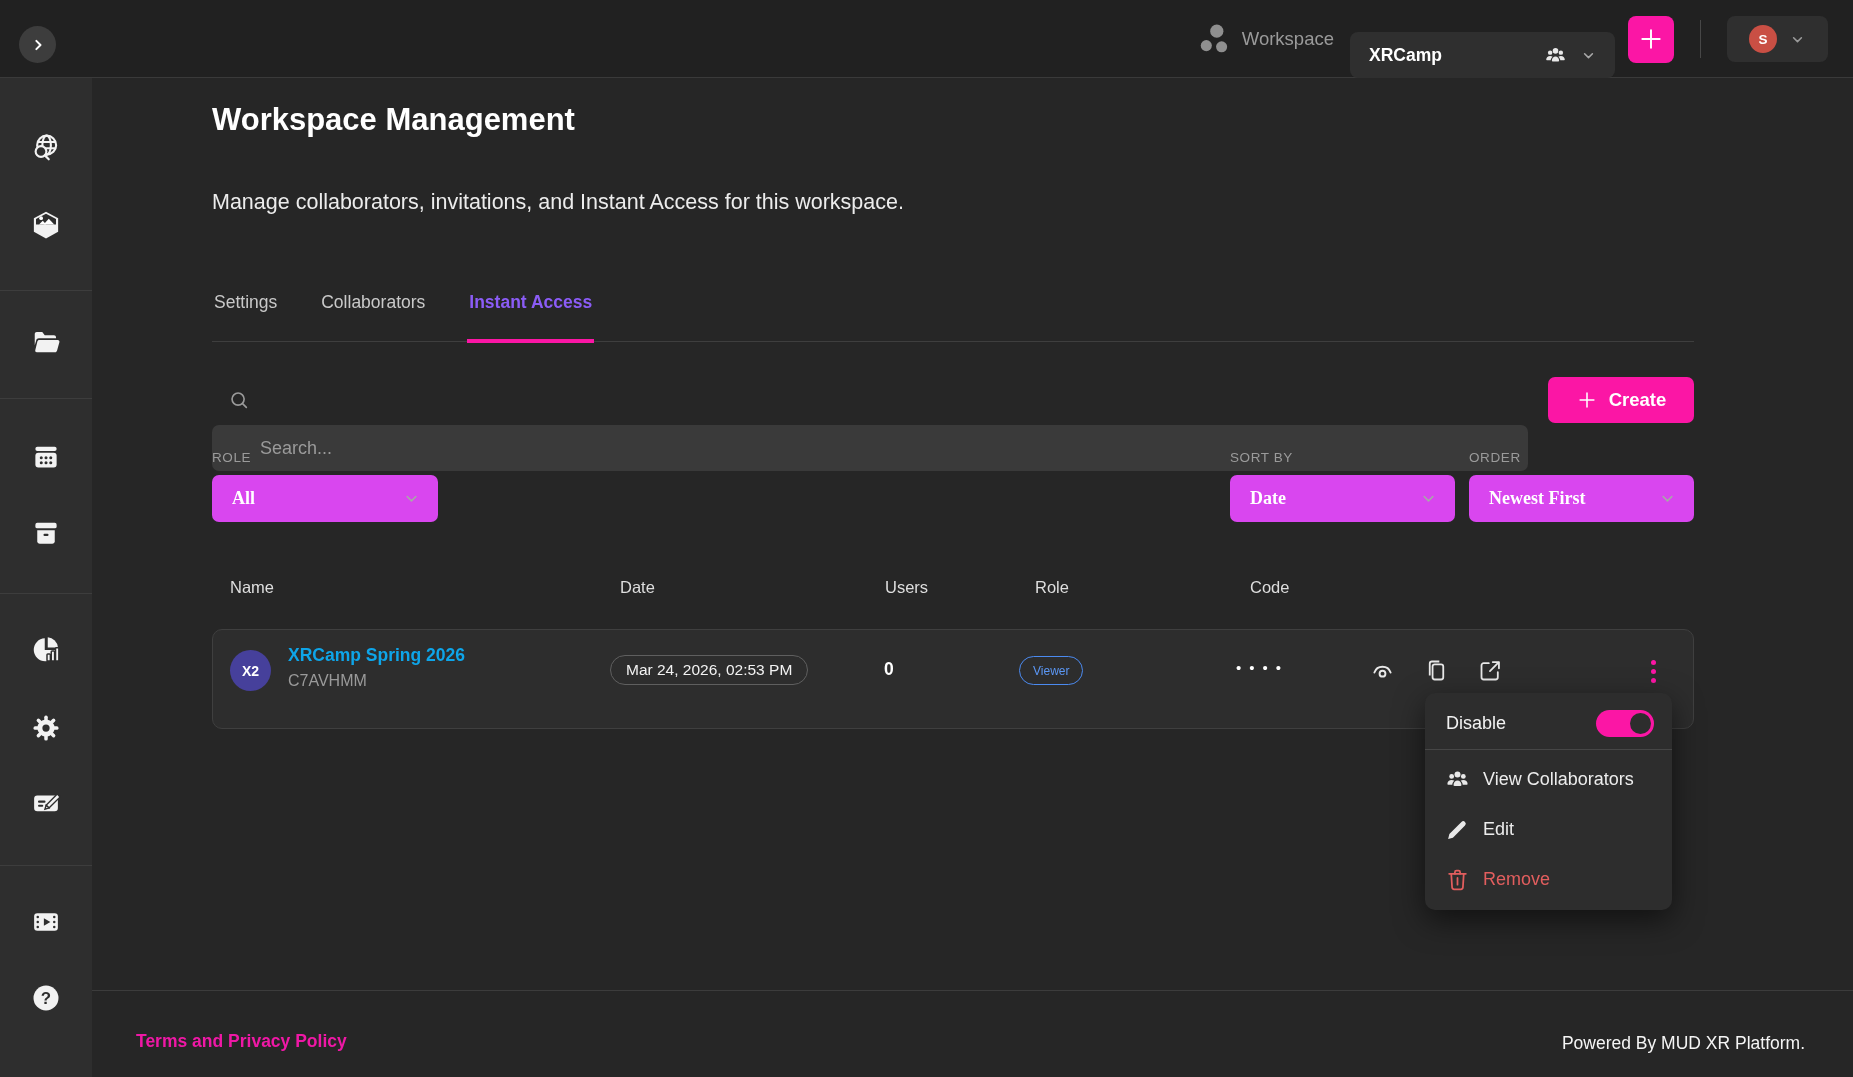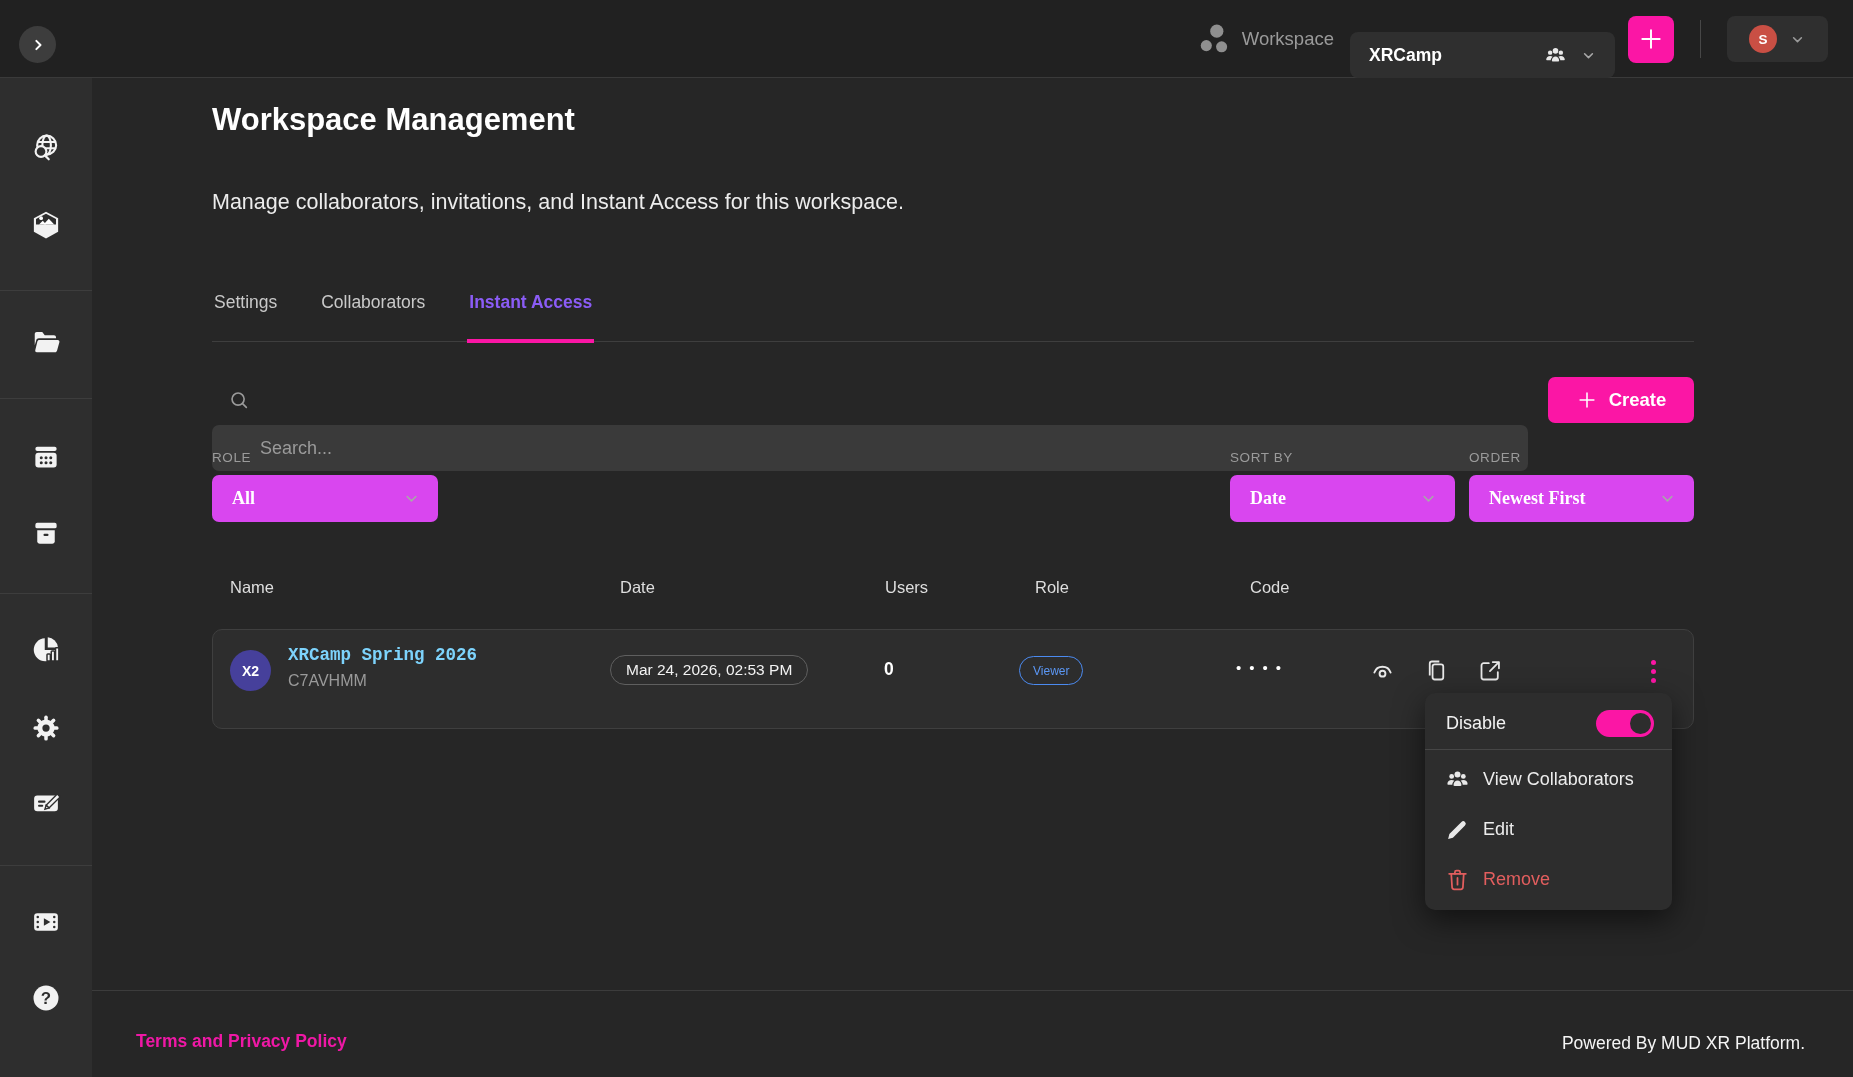--- a/index.html
+++ b/index.html
@@ -69,21 +69,21 @@
   .table-head { position:absolute; left:120px; top:500px; width:1482px; height:22px;
                 font-size:16.5px; color:#dedede; }
   .table-head span { position:absolute; top:0; }
   .col-name{left:18px;} .col-date{left:408px;} .col-users{left:673px;} .col-role{left:823px;} .col-code{left:1038px;}
 
   .row-card { position:absolute; left:120px; top:551px; width:1482px; height:100px;
               background:#2d2d2d; border:1px solid #3f3f3f; border-radius:10px; }
   .row-avatar { position:absolute; left:17px; top:20px; width:41px; height:41px; border-radius:50%;
                 background:#46409b; color:#fff; font-size:14px; font-weight:700;
                 display:flex; align-items:center; justify-content:center; }
-  .row-name { position:absolute; left:75px; top:15px; font-size:17.5px; font-weight:700; color:#7dd3fc;font-family:Liberation Mono, monospace; }
+  .row-name { position:absolute; left:75px; top:15px; font-size:17.5px; font-weight:700; color:#0ea5e9; }
   .row-code-id { position:absolute; left:75px; top:42px; font-size:16px; color:#9a9a9a; }
   .date-pill { position:absolute; left:397px; top:25px; height:30px; border:1px solid #5f5f5f;
                border-radius:16px; padding:0 15px; display:inline-flex; align-items:center;
                font-size:15.5px; color:#f2f2f2; }
   .row-users { position:absolute; left:671px; top:29px; font-size:17.5px; font-weight:700; color:#fff; }
   .role-badge { position:absolute; left:806px; top:26px; height:29px; border:1.5px solid #4b8af0;
                 border-radius:15px; padding:0 13px; display:inline-flex; align-items:center;
                 font-size:12px; color:#5b97f5; }
   .code-dots { position:absolute; left:1023px; top:29px; font-size:15px; letter-spacing:8px; color:#fff; }
   .icon-btn { position:absolute; top:27px; width:27px; height:27px; color:#e8e8e8; cursor:pointer; }

